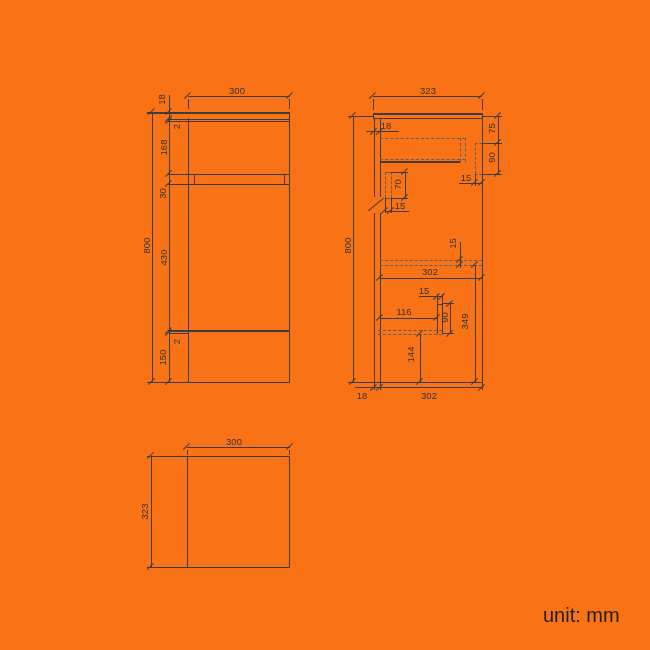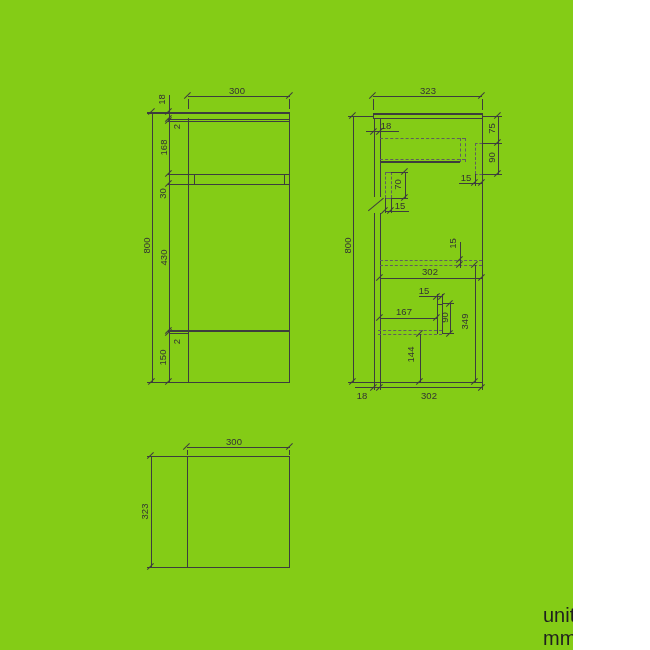--- a/index.html
+++ b/index.html
@@ -1,16 +1,16 @@
 <!DOCTYPE html>
 <html><head>
 <meta charset="utf-8">
 <style>
   html,body{margin:0;padding:0;}
-  .sheet{position:relative;width:573px;height:650px;background:#84cc16;overflow:hidden;
+  .sheet{position:relative;width:650px;height:650px;background:#f97316;overflow:hidden;
          font-family:"Liberation Sans",sans-serif;}
   .ln{position:absolute;background:#3d3d3d;}
   .dsh{position:absolute;height:0;border-top:1.2px dashed #5f5f5f;}
   .dsv{position:absolute;width:0;border-left:1.2px dashed #5f5f5f;}
   .tk{position:absolute;width:9px;height:1.3px;background:#3d3d3d;transform:rotate(-45deg);}
   .lbl{position:absolute;width:34px;text-align:center;font-size:9.5px;line-height:11px;color:#333;white-space:nowrap;font-weight:normal;font-style:normal;}
   .rot{transform:rotate(-90deg);}
   .diag{position:absolute;height:1.3px;background:#3d3d3d;}
   .unit{position:absolute;font-size:20px;color:#1f1f1f;}
 </style>
@@ -150,21 +150,21 @@
     <b class="lbl" style="left:407px;top:285px">15</b>
     <i class="ln" style="left:450px;top:303.5px;width:1.2px;height:30px"></i>
     <i class="ln" style="left:441.5px;top:303px;width:12px;height:1px"></i>
     <i class="ln" style="left:441.5px;top:333px;width:12px;height:1px"></i>
     <i class="tk" style="left:445px;top:302.5px"></i>
     <i class="tk" style="left:445px;top:332.5px"></i>
     <b class="lbl rot" style="left:427px;top:312px">90</b>
     <i class="ln" style="left:379.5px;top:318px;width:57.5px;height:1.2px"></i>
     <i class="tk" style="left:374.5px;top:317px"></i>
     <i class="tk" style="left:431.5px;top:317px"></i>
-    <b class="lbl" style="left:387px;top:306px">167</b>
+    <b class="lbl" style="left:387px;top:306px">116</b>
     <i class="ln" style="left:475px;top:264.5px;width:1.2px;height:117.5px"></i>
     <i class="tk" style="left:470px;top:263.5px"></i>
     <i class="tk" style="left:470px;top:381px"></i>
     <b class="lbl rot" style="left:447px;top:316px">349</b>
     <i class="ln" style="left:420px;top:333.5px;width:1.2px;height:48.5px"></i>
     <i class="tk" style="left:415px;top:332.5px"></i>
     <i class="tk" style="left:415px;top:381px"></i>
     <b class="lbl rot" style="left:393px;top:349px">144</b>
 
     <i class="ln" style="left:355px;top:387px;width:127px;height:1.2px"></i>

